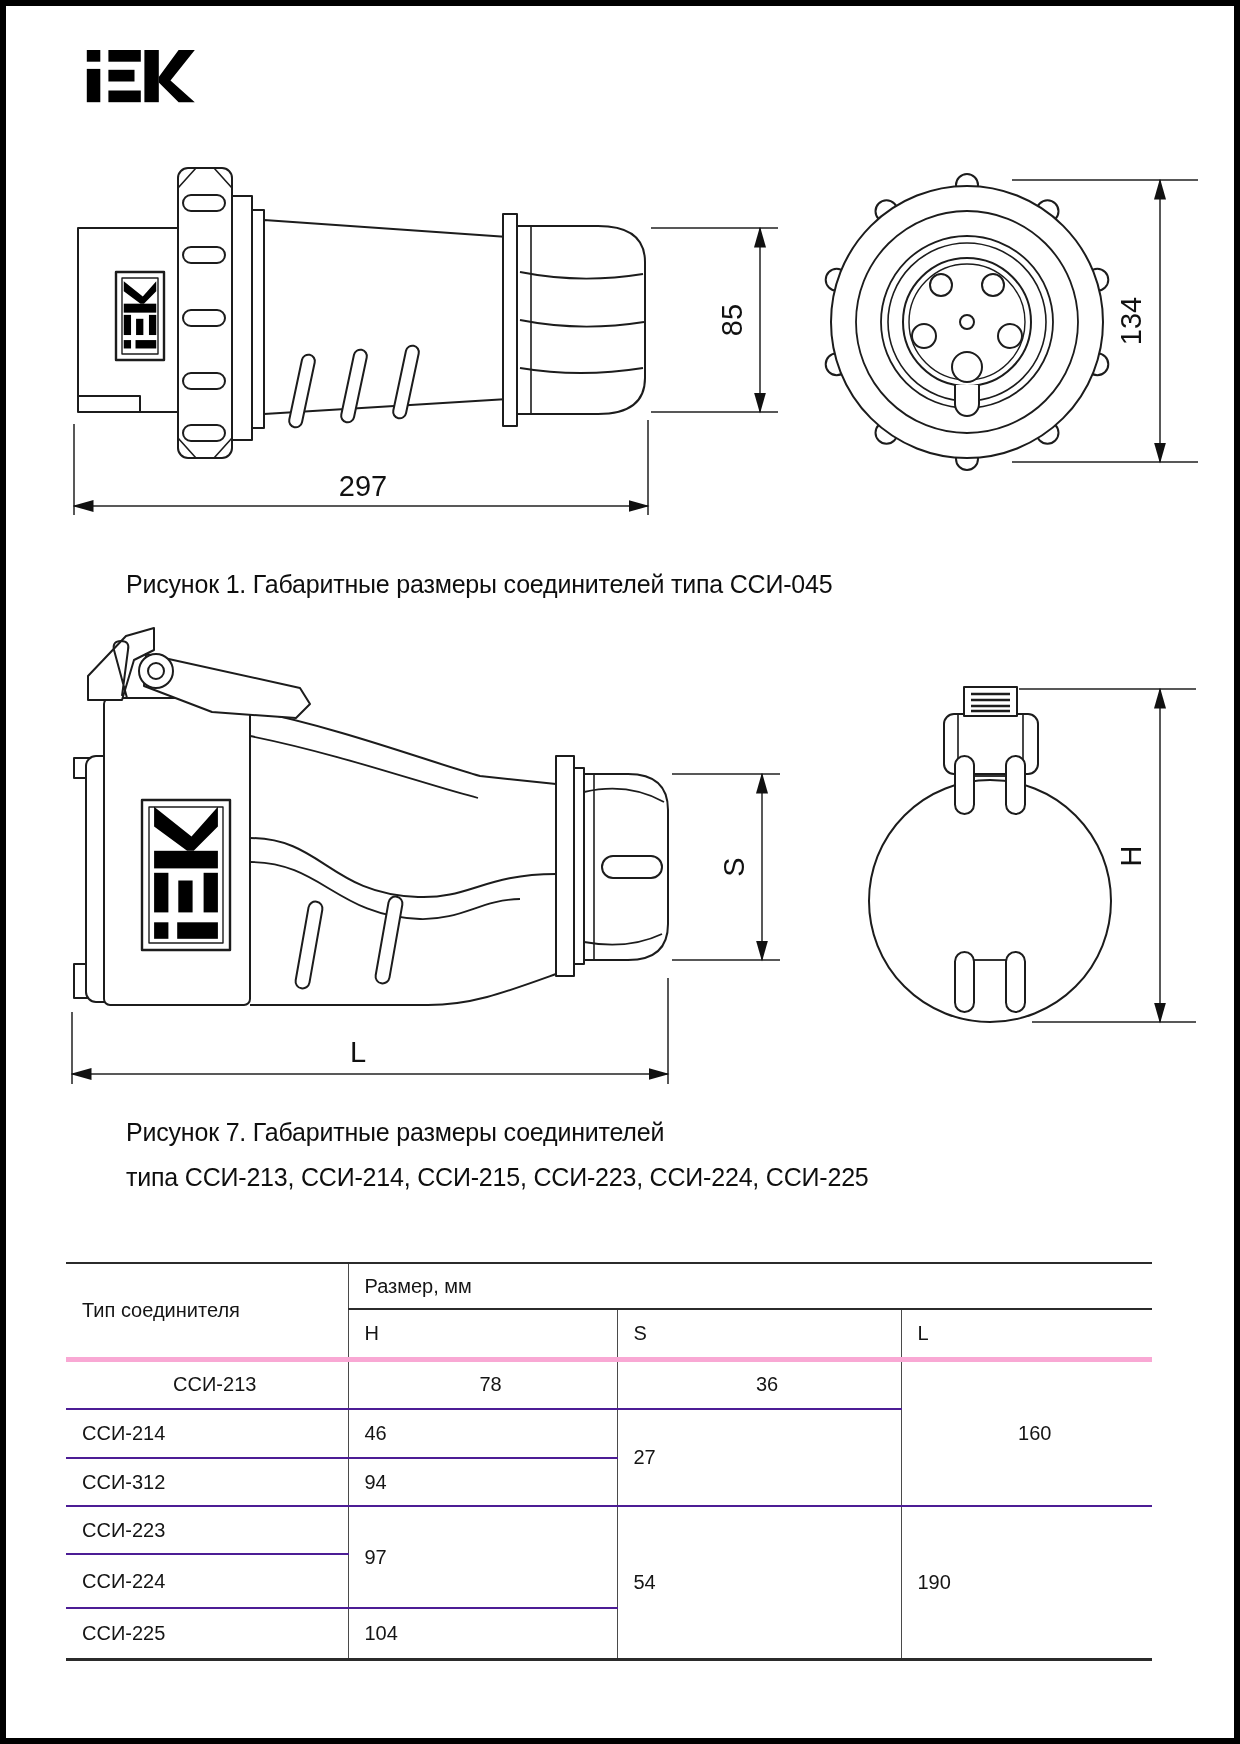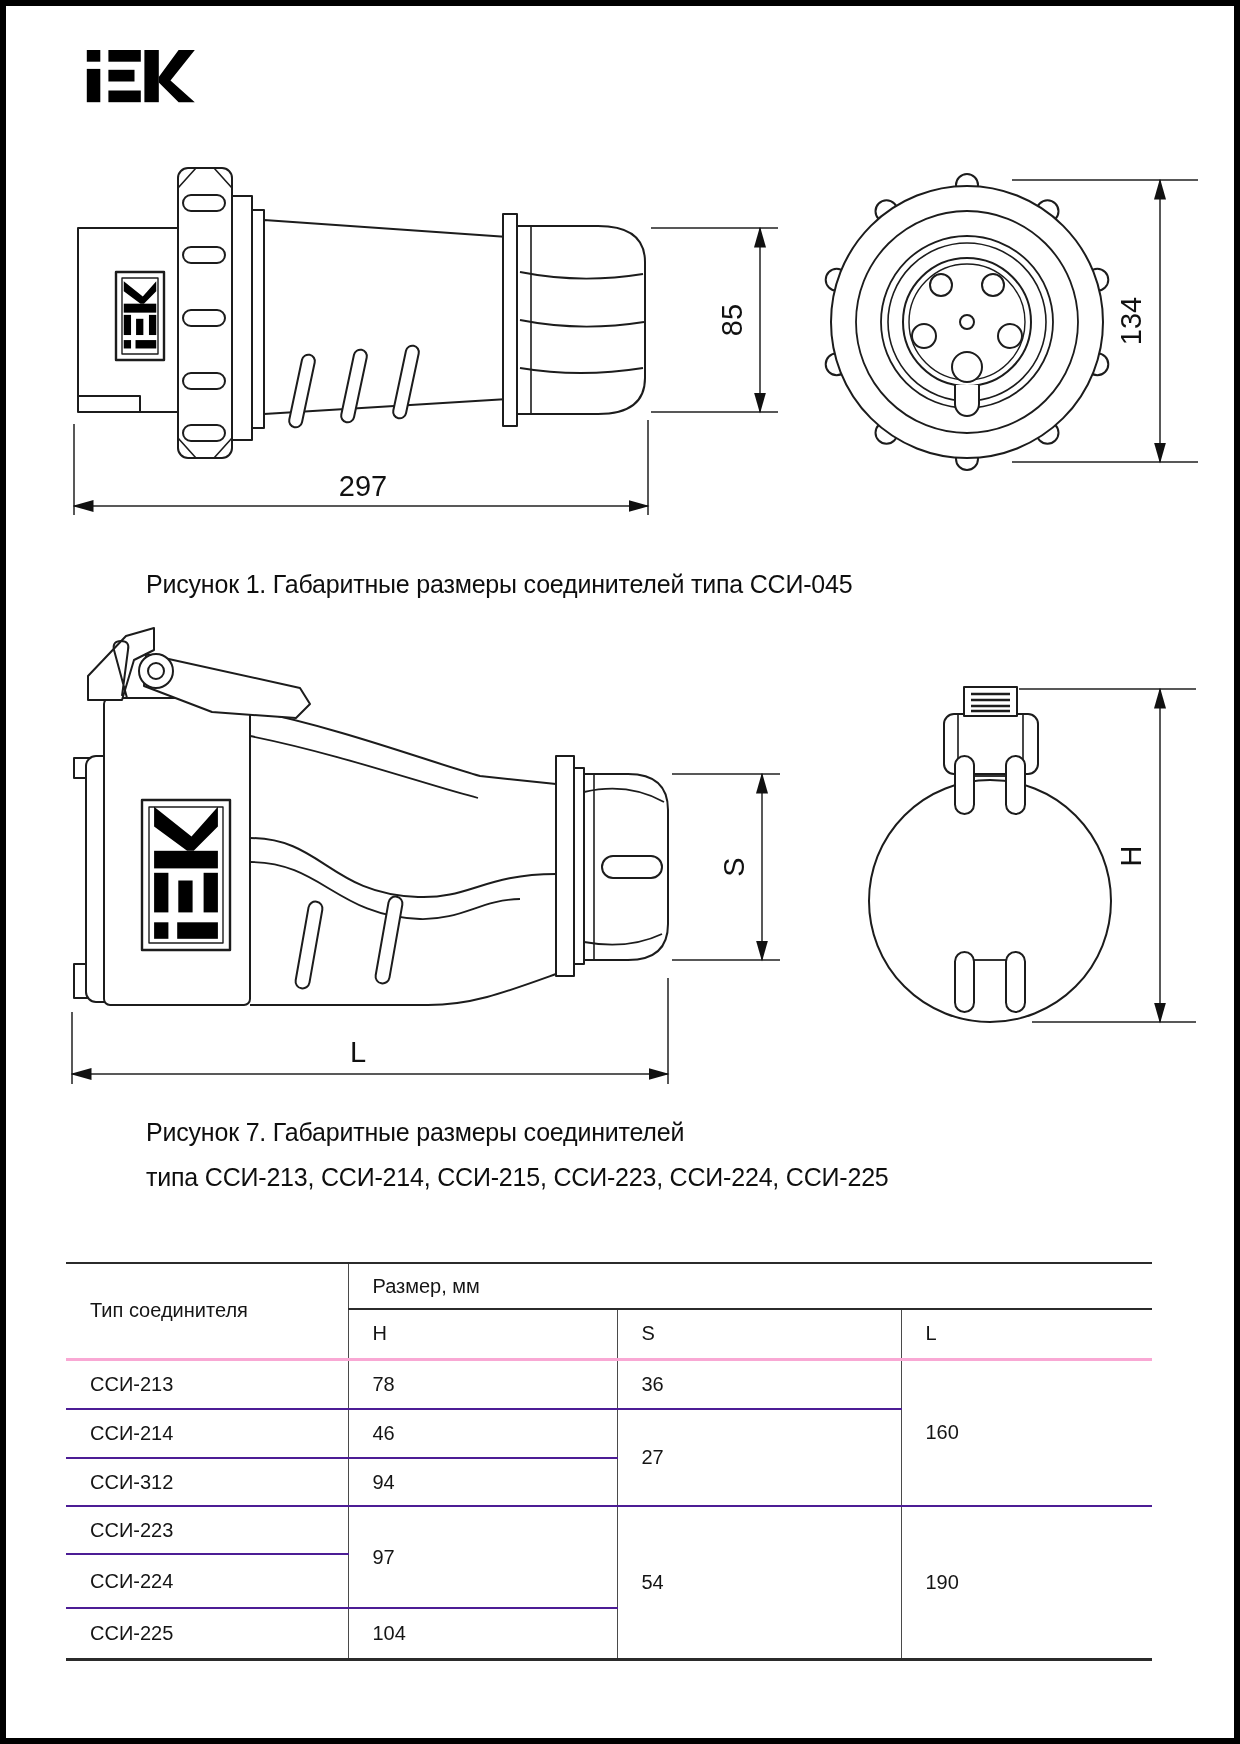--- a/index.html
+++ b/index.html
@@ -3,39 +3,39 @@
 <meta charset="utf-8">
 <style>
   html,body{margin:0;padding:0;}
   body{
     width:1240px;height:1744px;position:relative;background:#fff;
     font-family:"Liberation Sans",sans-serif;color:#111;overflow:hidden;
   }
   .page-frame{position:absolute;inset:0;border:6px solid #000;box-sizing:border-box;pointer-events:none;}
   .drawing-svg{position:absolute;left:0;top:0;}
   .caption{
-    position:absolute;left:146px;font-size:25px;line-height:45px;color:#0e0e0e;
+    position:absolute;left:126px;font-size:25px;line-height:45px;color:#0e0e0e;
     letter-spacing:-0.2px;white-space:nowrap;
   }
   #caption1{top:562px;}
   #caption2a{top:1110px;}
   #caption2b{top:1155px;}
   table.dims{
     position:absolute;left:66px;top:1262px;width:1086px;
     border-collapse:collapse;table-layout:fixed;
     border-top:2px solid #2b2b2b;border-bottom:3px solid #2b2b2b;
     font-size:20px;color:#151515;
   }
   table.dims td{
-    padding:0 0 0 24px;vertical-align:middle;font-weight:400;
+    padding:0 0 0 16px;vertical-align:middle;font-weight:400;
     overflow:hidden;white-space:nowrap;
   }
   td.br{border-right:1.5px solid #4a4a4a;}
   td.bt{border-top:2px solid #4c1d95;}
-  td.btk{border-top:3px solid #f9a8d4;}
+  td.btk{border-top:5px solid #f9a8d4;text-align:center;}
   td.bts{border-top:2px solid #2b2b2b;}
 </style>
 </head>
 <body>
 
 <div class="page-frame"></div>
 
 <svg class="drawing-svg" width="1240" height="1744" viewBox="0 0 1240 1744">
   <defs>
     <marker id="arr" markerWidth="14" markerHeight="8" refX="13" refY="4" orient="auto-start-reverse">

